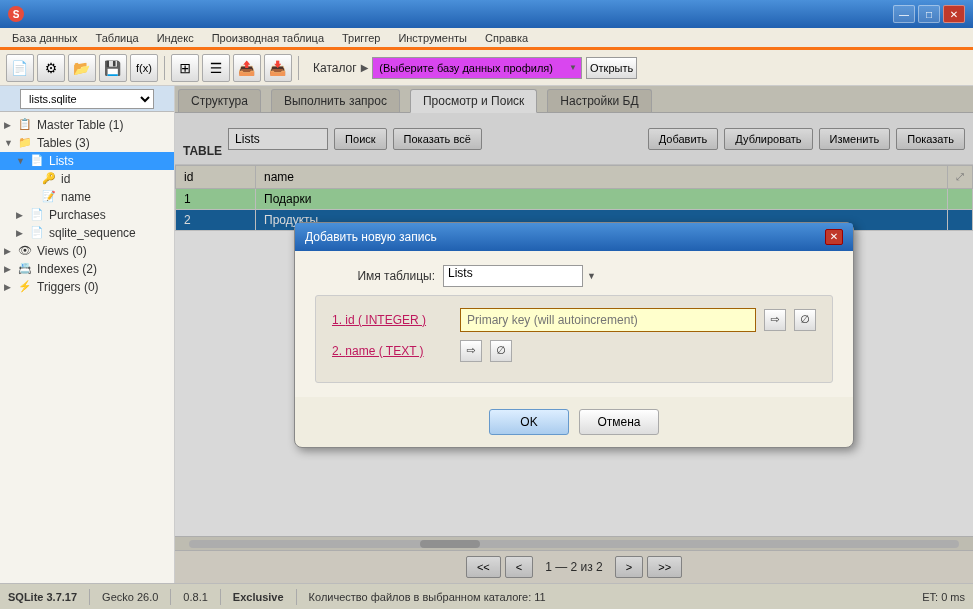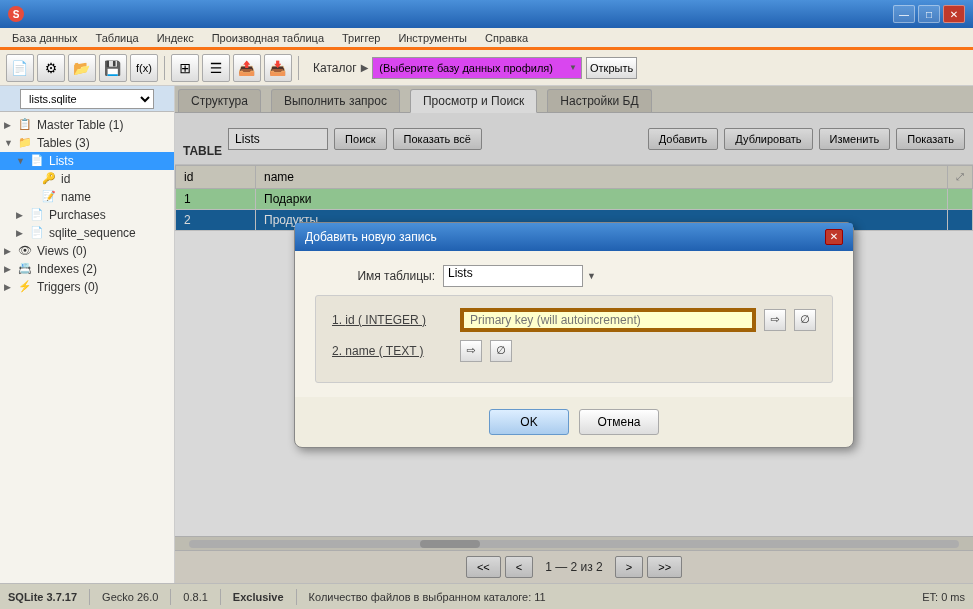--- a/index.html
+++ b/index.html
@@ -431,28 +431,28 @@
       margin-bottom: 8px;
     }
     .field-row {
       display: flex;
       align-items: center;
       margin-bottom: 8px;
       gap: 8px;
     }
     .field-number {
       font-size: 12px;
-      color: #404040;
+      color: #be185d;
       text-decoration: underline;
       min-width: 120px;
     }
     .field-input {
       flex: 1;
       height: 24px;
-      border: 4px solid #a16207;
+      border: 1px solid #a16207;
       padding: 2px 6px;
       font-size: 12px;
       background: #ffffcc;
     }
     .field-input.autoincrement { background: #ffffcc; color: #333; }
     .field-input.text-input { background: white; }
     .field-action-icon {
       width: 22px; height: 22px;
       background: linear-gradient(to bottom, #fff, #ddd);
       border: 1px solid #aaa;

